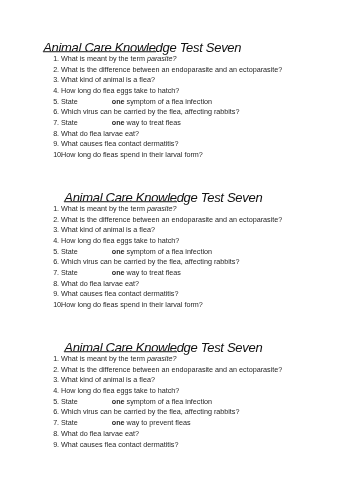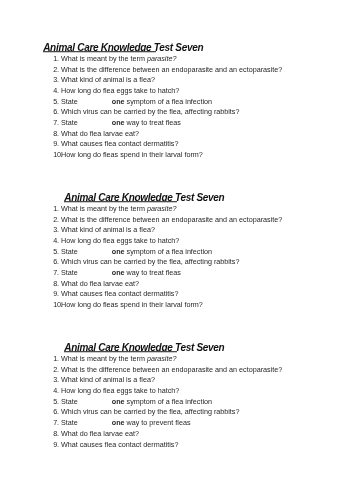--- a/index.html
+++ b/index.html
@@ -15,23 +15,23 @@
     position: relative;
     width: 353px;
     height: 500px;
     background: #ffffff;
     overflow: hidden;
     will-change: transform;   
   }
   .block { position: absolute; left: 0; top: 0; width: 353px; height: 0; }
   .doc-title {
     position: absolute;
-    font-weight: bold;
+    font-weight: normal;
     font-style: italic;
-    font-size: 10px;
+    font-size: 13px;
     line-height: 9px;
     letter-spacing: -0.3px;
     white-space: nowrap;
     color: #111111;
   }
   .doc-title .ul {
     position: absolute;
     left: 0;
     top: 8.7px;
     height: 2px;

